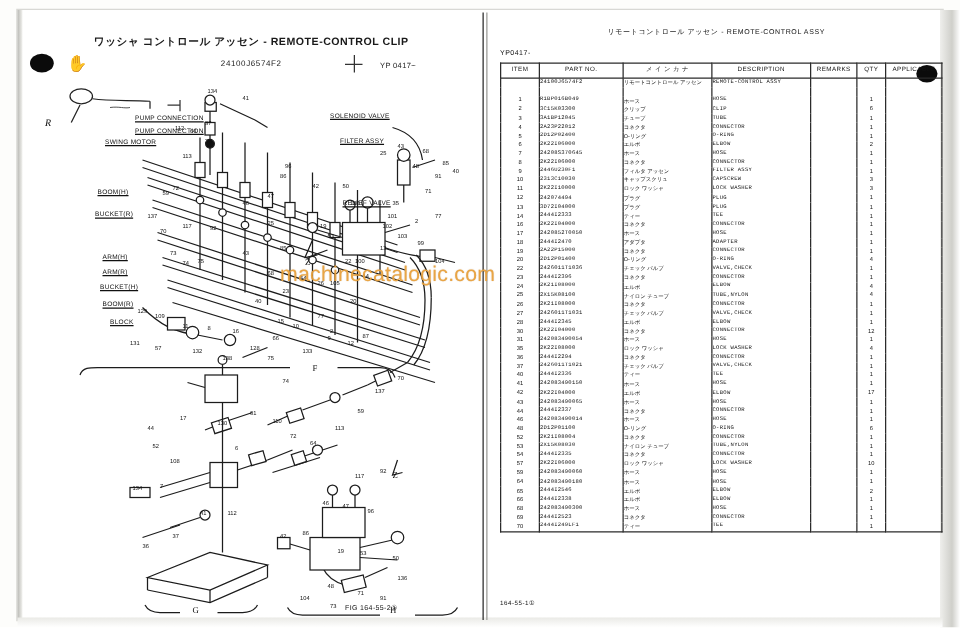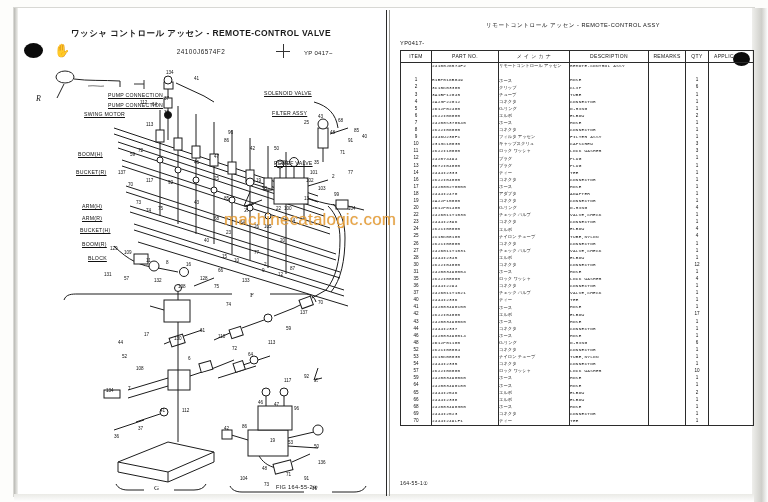--- a/index.html
+++ b/index.html
@@ -120,21 +120,21 @@
   <div class="split2"></div>
 
   <div class="blob a"></div>
   <div class="blob b"></div>
   <div class="hand">✋</div>
 
   <div class="draw">
 
     <div class="dtitle">
       <span>ワッシャ コントロール アッセン</span>
-      <span>- REMOTE-CONTROL  VALVE</span>
+      <span>- REMOTE-CONTROL  CLIP</span>
     </div>
     <div class="dpart">24100J6574F2</div>
     <div class="xhair"></div>
     <div class="dcode">YP 0417~</div>
 
     <svg class="doodle" width="110" height="38" viewBox="0 0 110 38">
       <ellipse cx="17" cy="9" rx="9" ry="6" fill="none" stroke="#222" stroke-width="1"></ellipse>
       <path d="M26 11 C40 13, 55 12, 72 13" fill="none" stroke="#222" stroke-width="1"></path>
       <path d="M72 13 L72 19" stroke="#222" stroke-width="1"></path>
       <path d="M16 16 L9 30" stroke="#222" stroke-width="1"></path>

